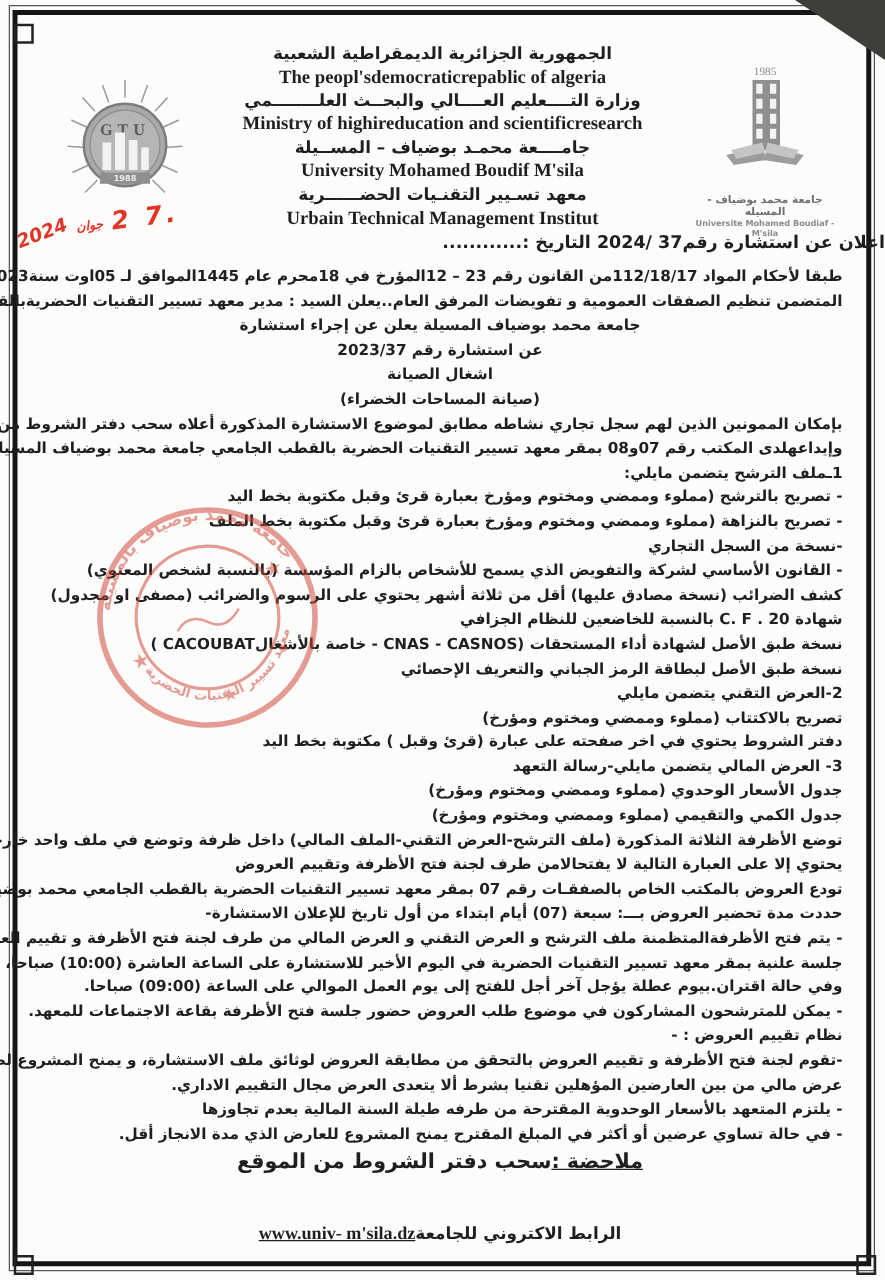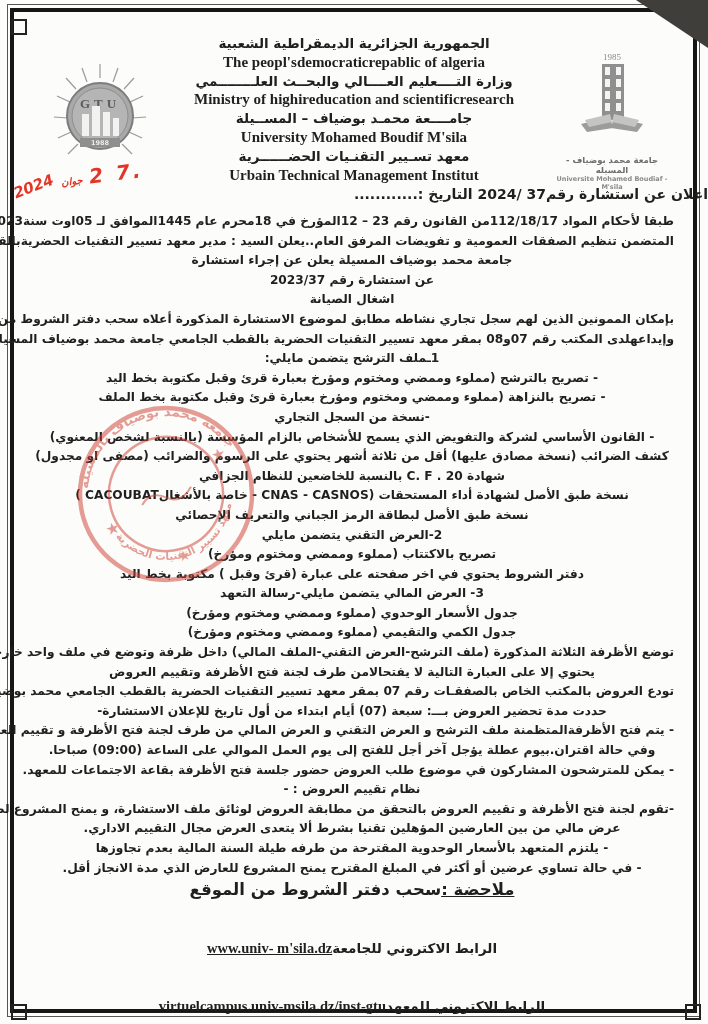--- a/index.html
+++ b/index.html
@@ -51,21 +51,21 @@
   
   .title{
     position:absolute;top:186px;left:0;width:100%;text-align:right;direction:rtl;
     font-size:14px;font-weight:bold;z-index:5;
   }
   .body-text{
     position:absolute;top:212px;left:30px;right:34px;direction:rtl;z-index:5;
   }
   .bline{font-size:12.2px;font-weight:bold;line-height:19.6px;white-space:nowrap;}
   .bline.center{text-align:center;}
-  .bline.right{text-align:center;}
+  .bline.right{text-align:right;}
   .note-line{
     margin-top:1px;text-align:center;font-size:16.5px;font-weight:bold;line-height:22px;
   }
   .note-label{text-decoration:underline;}
   .link-row{
     display:flex;justify-content:center;align-items:baseline;direction:rtl;
     font-size:13.5px;font-weight:bold;line-height:22px;gap:0;
   }
   .link-url{
     font-family:"Liberation Serif",serif;text-decoration:underline;direction:ltr;
@@ -163,20 +163,21 @@
 
   <div class="title">اعلان عن استشارة رقم37 /2024   التاريخ :............</div>
 
   <div class="body-text">
 
   <div class="bline center">طبقا لأحكام المواد 112/18/17من القانون رقم 23 – 12المؤرخ في 18محرم عام 1445الموافق لـ 05اوت  سنة2023</div>
       <div class="bline center">المتضمن تنظيم الصفقات العمومية و تفويضات المرفق العام..يعلن السيد : مدير معهد تسيير التقنيات الحضريةبالقطب الجامعي</div>
       <div class="bline center">جامعة محمد بوضياف المسيلة يعلن عن إجراء استشارة</div>
       <div class="bline center">عن استشارة رقم 2023/37</div>
       <div class="bline center">اشغال الصيانة</div>
+      <div class="bline center">(صيانة  المساحات الخضراء)</div>
       <div class="bline center">بإمكان الممونين الذين لهم سجل تجاري نشاطه مطابق لموضوع الاستشارة المذكورة أعلاه سحب دفتر الشروط من الموقع</div>
       <div class="bline center">وإيداعهلدى المكتب رقم 07و08 بمقر معهد تسيير التقنيات الحضرية بالقطب الجامعي جامعة محمد بوضياف المسيلة</div>
       <div class="bline right">1ـملف الترشح يتضمن مايلي:</div>
       <div class="bline right">- تصريح بالترشح (مملوء وممضي ومختوم ومؤرخ بعبارة قرئ وقبل  مكتوبة بخط اليد</div>
       <div class="bline right">- تصريح بالنزاهة (مملوء وممضي ومختوم ومؤرخ بعبارة قرئ وقبل  مكتوبة بخط الملف</div>
       <div class="bline right">-نسخة من السجل التجاري</div>
       <div class="bline right">- القانون الأساسي لشركة والتفويض الذي يسمح للأشخاص بالزام المؤسسة (بالنسبة لشخص المعنوي)</div>
       <div class="bline right">كشف الضرائب (نسخة مصادق عليها) أقل من ثلاثة أشهر يحتوي على الرسوم والضرائب (مصفى او مجدول)</div>
       <div class="bline right">شهادة C. F . 20  بالنسبة للخاضعين للنظام الجزافي</div>
       <div class="bline right">نسخة طبق الأصل لشهادة أداء المستحقات (CNAS -   CASNOS   -  خاصة بالأشغالCACOUBAT  )</div>
@@ -185,20 +186,21 @@
       <div class="bline right">تصريح بالاكتتاب (مملوء وممضي ومختوم ومؤرخ)</div>
       <div class="bline right">دفتر الشروط يحتوي في اخر صفحته على عبارة (قرئ وقبل ) مكتوبة بخط اليد</div>
       <div class="bline right">3- العرض المالي يتضمن مايلي-رسالة التعهد</div>
       <div class="bline right">جدول الأسعار الوحدوي (مملوء وممضي ومختوم ومؤرخ)</div>
       <div class="bline right">جدول الكمي والتقيمي (مملوء وممضي ومختوم ومؤرخ)</div>
       <div class="bline right">توضع الأظرفة الثلاثة المذكورة (ملف الترشح-العرض التقني-الملف المالي) داخل ظرفة وتوضع في ملف واحد خارجي مبهم</div>
       <div class="bline right">يحتوي إلا على العبارة التالية  لا يفتحالامن طرف لجنة فتح الأظرفة وتقييم العروض</div>
       <div class="bline right">تودع العروض بالمكتب الخاص بالصفقـات رقم 07    بمقر معهد تسيير التقنيات الحضرية بالقطب الجامعي محمد بوضياف   -</div>
       <div class="bline right">حددت مدة تحضير العروض بـــ: سبعة (07) أيام ابتداء من أول تاريخ للإعلان الاستشارة-</div>
       <div class="bline right">- يتم فتح الأظرفةالمتظمنة ملف الترشح و العرض التقني و العرض المالي من طرف لجنة فتح الأظرفة و تقييم العروض في</div>
+      <div class="bline right">جلسة علنية بمقر معهد تسيير التقنيات الحضرية  في اليوم الأخير  للاستشارة على الساعة العاشرة (10:00) صباحا،</div>
       <div class="bline right">وفي حالة اقتران.بيوم عطلة يؤجل آخر أجل للفتح إلى يوم العمل الموالي على الساعة (09:00) صباحا.</div>
       <div class="bline right">- يمكن للمترشحون المشاركون في موضوع طلب العروض حضور جلسة فتح الأظرفة بقاعة الاجتماعات للمعهد.</div>
       <div class="bline right">نظام تقييم العروض : -</div>
       <div class="bline right">-تقوم لجنة فتح الأظرفة و تقييم العروض بالتحقق من مطابقة العروض لوثائق ملف الاستشارة، و يمنح المشروع لصاحب اقل</div>
       <div class="bline right">عرض مالي من بين العارضين المؤهلين تقنيا بشرط ألا يتعدى العرض مجال التقييم الاداري.</div>
       <div class="bline right">- يلتزم المتعهد بالأسعار الوحدوية المقترحة من طرفه طيلة السنة المالية بعدم تجاوزها</div>
       <div class="bline right">- في حالة تساوي عرضين أو أكثر في المبلغ المقترح يمنح المشروع للعارض الذي مدة الانجاز أقل.</div>
       <div class="note-line"><span class="note-label">ملاحضة :</span><span>سحب دفتر الشروط من الموقع</span></div>
       <div class="link-row">
         <span>الرابط الاكتروني للجامعة</span>

